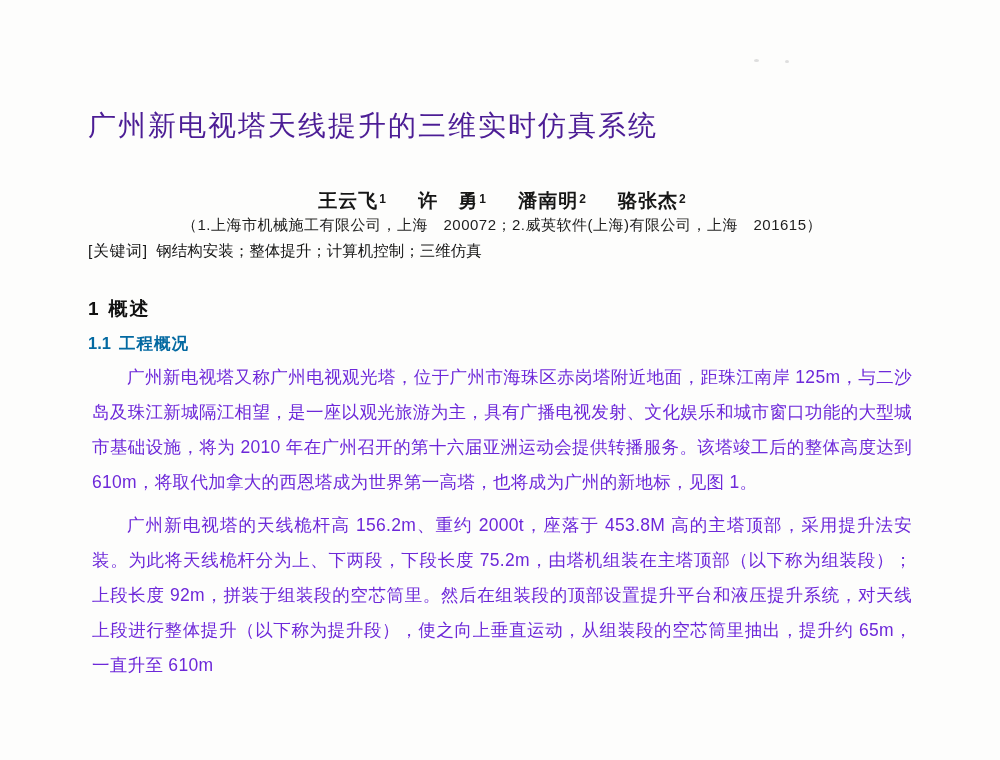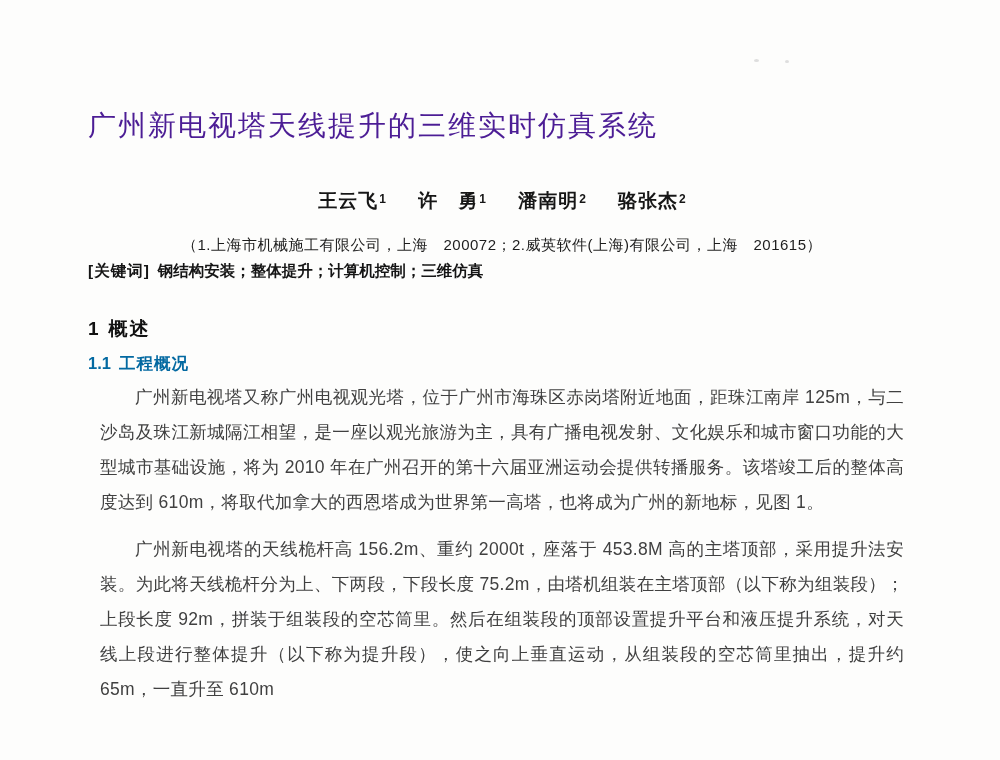--- a/index.html
+++ b/index.html
@@ -32,42 +32,41 @@
     text-align:center;
     font-size:19px;
     font-weight:bold;
     line-height:26px;
     letter-spacing:1px;
     color:#161616;
   }
   .author{display:inline-block;margin:0 13px;white-space:pre;}
   .author sup{font-size:12px;font-weight:bold;vertical-align:top;position:relative;top:-2px;left:1px;}
   .affiliation{
-    margin-top:20px;
     text-align:center;
     font-size:15px;
     line-height:22px;
     letter-spacing:0.5px;
     color:#1d1d1d;
   }
   .abstract{
     margin-top:26px;
     font-size:15.5px;
     line-height:30px;
     text-align:justify;
     padding-left:40px;
     text-indent:-40px;
     color:#191919;
   }
   .abstract .label{font-weight:bold;letter-spacing:1px;padding-right:8px;}
   .keywords{
     margin-top:0px;
     font-size:15.5px;
     line-height:30px;
-    font-weight:bold;
+    font-weight:normal;
     color:#151515;
   }
   .keywords .label{letter-spacing:1px;padding-right:8px;}
   .section-heading{
     margin-top:30px;
     font-size:19px;
     font-weight:bold;
     letter-spacing:2px;
     line-height:26px;
     color:#111;
@@ -76,28 +75,28 @@
   .subsection-heading{
     margin-top:10px;
     font-size:16.5px;
     font-weight:bold;
     letter-spacing:1px;
     line-height:22px;
     color:#0369a1;
   }
   .subsection-heading .sec-num{padding-right:8px;letter-spacing:0;}
   .body-para{
-    margin:12px;
+    margin:4px;
     margin-top:8px;
     font-size:17.5px;
     line-height:35px;
     text-align:justify;
     text-indent:2em;
     letter-spacing:0.3px;
-    color:#404040;
+    color:#6d28d9;
   }
   .body-para:first-of-type{margin-top:6px;}
   .scan-artifact{
     position:absolute;
     background:#c9c9c9;
     border-radius:50%;
     opacity:0.6;
   }
 </style>
 </head>

